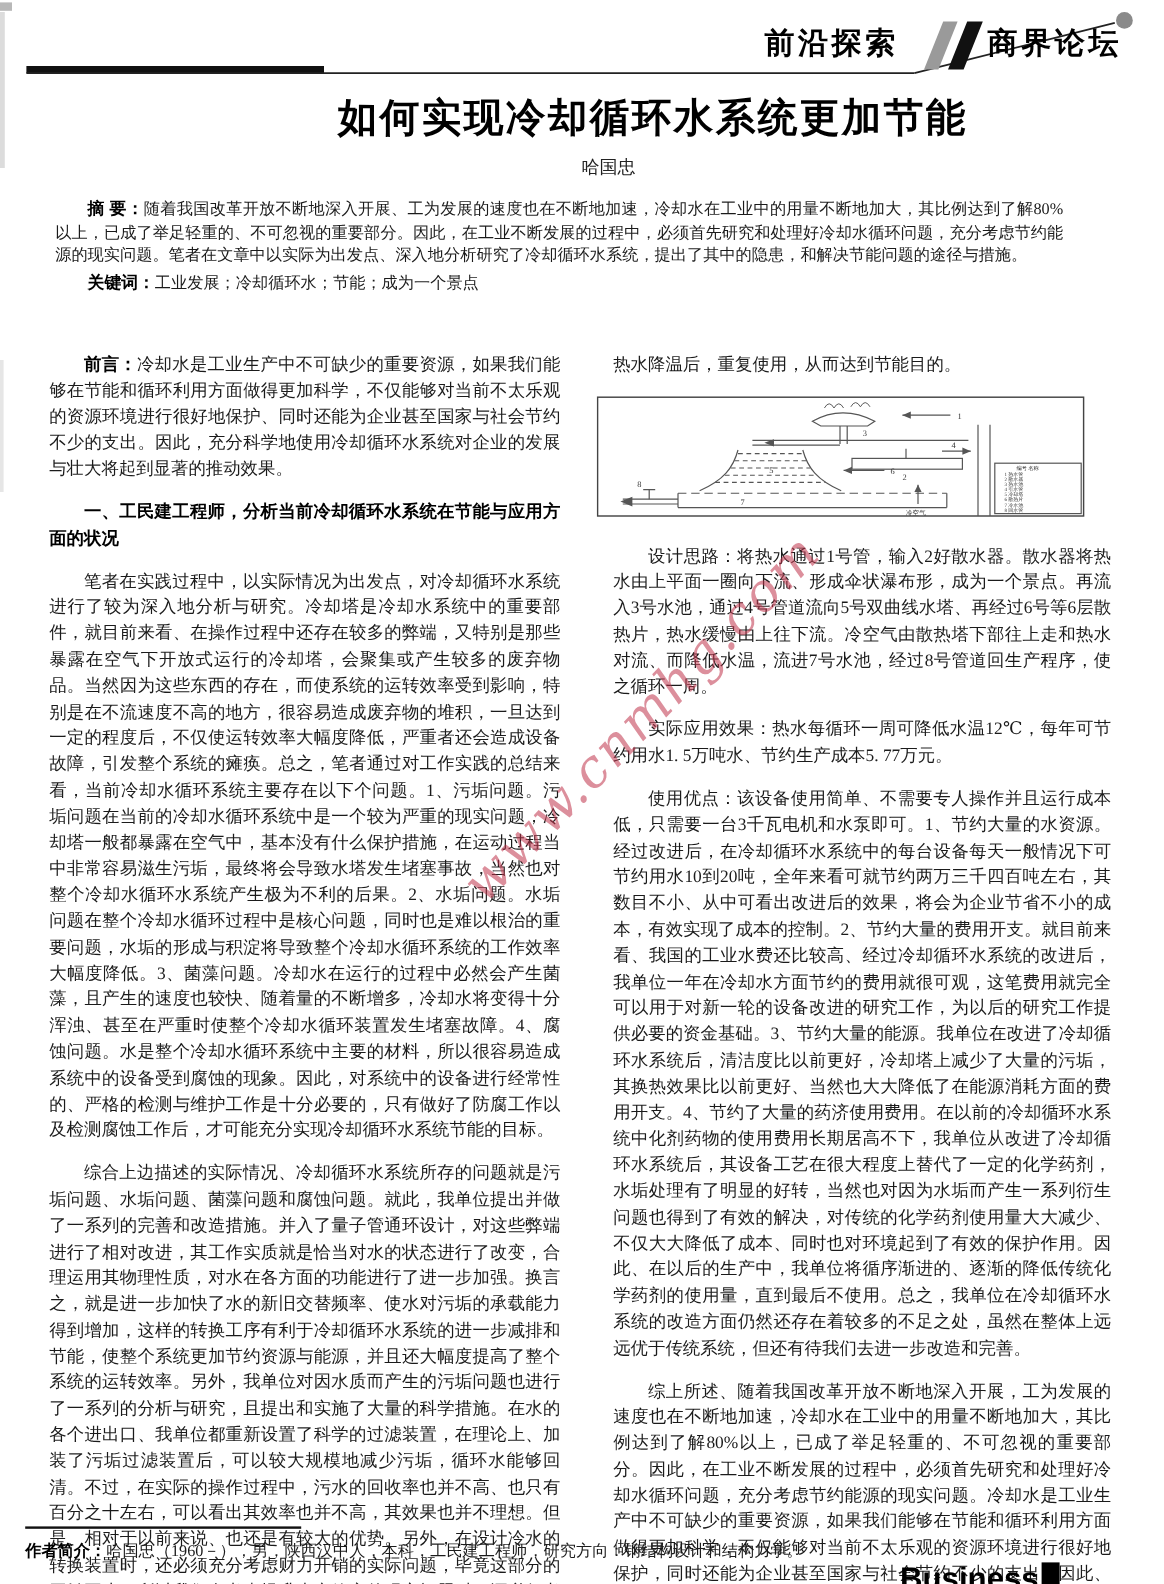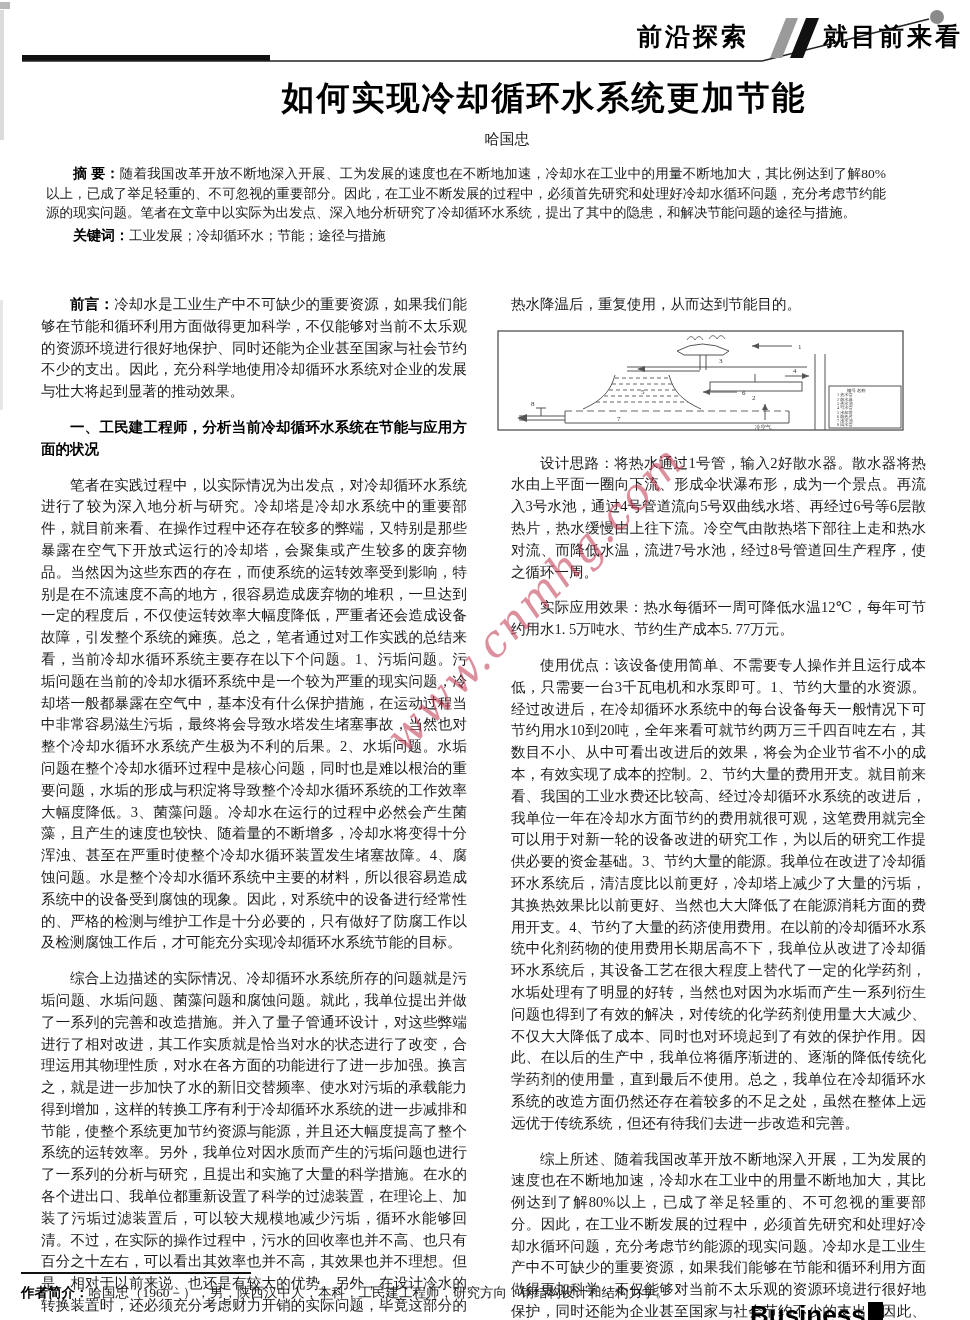--- a/index.html
+++ b/index.html
@@ -66,28 +66,28 @@
 
   <svg class="hdr-svg" width="970" height="75">
     <rect x="22" y="55" width="248" height="6" fill="#111"></rect>
     <line x1="22" y1="61" x2="762" y2="61" stroke="#222" stroke-width="1.5"></line>
     <line x1="762" y1="61" x2="929" y2="19" stroke="#222" stroke-width="1.5"></line>
     <circle cx="937" cy="17" r="7" fill="#8a8a8a"></circle>
     <polygon points="770,58 786,18 798,18 782,58" fill="#9a9a9a"></polygon>
     <polygon points="790,58 806,18 819,18 803,58" fill="#111"></polygon>
   </svg>
   <div class="hdr-tag hei tag-left">前沿探索</div>
-  <div class="hdr-tag hei tag-right">就目前来看</div>
+  <div class="hdr-tag hei tag-right">商界论坛</div>
 
   <div class="title hei">如何实现冷却循环水系统更加节能</div>
   <div class="author">哈国忠</div>
 
   <div class="abs">
     <p><span class="hei lbl">摘  要：</span><span>随着我国改革开放不断地深入开展、工为发展的速度也在不断地加速，冷却水在工业中的用量不断地加大，其比例达到了解80%以上，已成了举足轻重的、不可忽视的重要部分。因此，在工业不断发展的过程中，必须首先研究和处理好冷却水循环问题，充分考虑节约能源的现实问题。笔者在文章中以实际为出发点、深入地分析研究了冷却循环水系统，提出了其中的隐患，和解决节能问题的途径与措施。</span></p>
-    <p class="kw"><span class="hei lbl">关键词：</span><span>工业发展；冷却循环水；节能；途径与措施</span></p>
+    <p class="kw"><span class="hei lbl">关键词：</span><span>工业发展；冷却循环水；节能；成为一个景点</span></p>
   </div>
 
   <div class="col col-left">
     <p class="indent"><span class="hei">前言：</span><span>冷却水是工业生产中不可缺少的重要资源，如果我们能够在节能和循环利用方面做得更加科学，不仅能够对当前不太乐观的资源环境进行很好地保护、同时还能为企业甚至国家与社会节约不少的支出。因此，充分科学地使用冷却循环水系统对企业的发展与壮大将起到显著的推动效果。</span></p>
     <p class="h hei indent">一、工民建工程师，分析当前冷却循环水系统在节能与应用方面的状况</p>
     <p class="indent">笔者在实践过程中，以实际情况为出发点，对冷却循环水系统进行了较为深入地分析与研究。冷却塔是冷却水系统中的重要部件，就目前来看、在操作过程中还存在较多的弊端，又特别是那些暴露在空气下开放式运行的冷却塔，会聚集或产生较多的废弃物品。当然因为这些东西的存在，而使系统的运转效率受到影响，特别是在不流速度不高的地方，很容易造成废弃物的堆积，一旦达到一定的程度后，不仅使运转效率大幅度降低，严重者还会造成设备故障，引发整个系统的瘫痪。总之，笔者通过对工作实践的总结来看，当前冷却水循环系统主要存在以下个问题。1、污垢问题。污垢问题在当前的冷却水循环系统中是一个较为严重的现实问题，冷却塔一般都暴露在空气中，基本没有什么保护措施，在运动过程当中非常容易滋生污垢，最终将会导致水塔发生堵塞事故，当然也对整个冷却水循环水系统产生极为不利的后果。2、水垢问题。水垢问题在整个冷却水循环过程中是核心问题，同时也是难以根治的重要问题，水垢的形成与积淀将导致整个冷却水循环系统的工作效率大幅度降低。3、菌藻问题。冷却水在运行的过程中必然会产生菌藻，且产生的速度也较快、随着量的不断增多，冷却水将变得十分浑浊、甚至在严重时使整个冷却水循环装置发生堵塞故障。4、腐蚀问题。水是整个冷却水循环系统中主要的材料，所以很容易造成系统中的设备受到腐蚀的现象。因此，对系统中的设备进行经常性的、严格的检测与维护工作是十分必要的，只有做好了防腐工作以及检测腐蚀工作后，才可能充分实现冷却循环水系统节能的目标。</p>
     <p class="indent">综合上边描述的实际情况、冷却循环水系统所存的问题就是污垢问题、水垢问题、菌藻问题和腐蚀问题。就此，我单位提出并做了一系列的完善和改造措施。并入了量子管通环设计，对这些弊端进行了相对改进，其工作实质就是恰当对水的状态进行了改变，合理运用其物理性质，对水在各方面的功能进行了进一步加强。换言之，就是进一步加快了水的新旧交替频率、使水对污垢的承载能力得到增加，这样的转换工序有利于冷却循环水系统的进一步减排和节能，使整个系统更加节约资源与能源，并且还大幅度提高了整个系统的运转效率。另外，我单位对因水质而产生的污垢问题也进行了一系列的分析与研究，且提出和实施了大量的科学措施。在水的各个进出口、我单位都重新设置了科学的过滤装置，在理论上、加装了污垢过滤装置后，可以较大规模地减少污垢，循环水能够回清。不过，在实际的操作过程中，污水的回收率也并不高、也只有百分之十左右，可以看出其效率也并不高，其效果也并不理想。但是、相对于以前来说、也还是有较大的优势。另外，在设计冷水的转换装置时，还必须充分考虑财力开销的实际问题，毕竟这部分的开销不小，所以我们在考虑提升生产效率的现实问题时，还必须考虑控制生产成本的现实问题。我单位始终坚持节约能源节约成本的总原则，力求用最少的资源和成本实现最高的效率。下面笔者将我单位对冷却循环水系统的改进措施以及取得成果分享给广大同仁。</p>
 
   </div>
 

